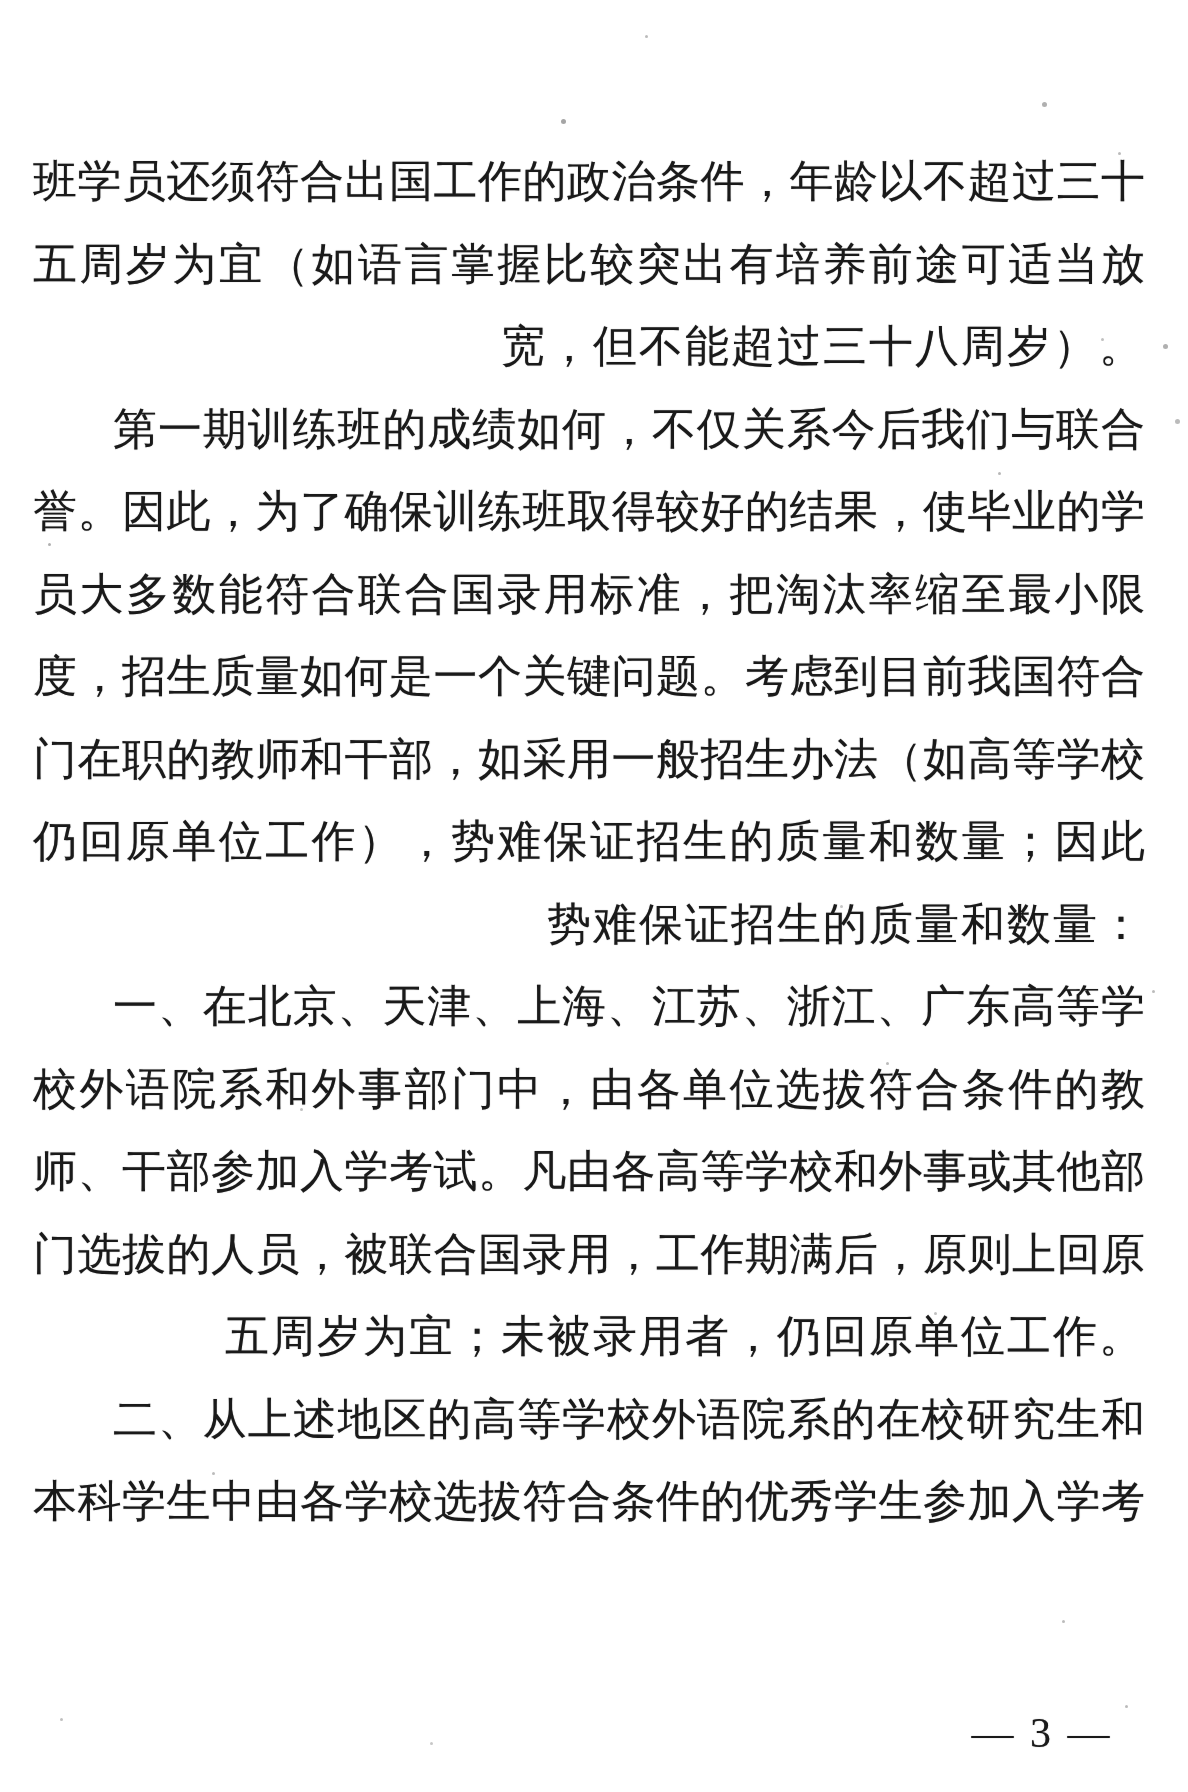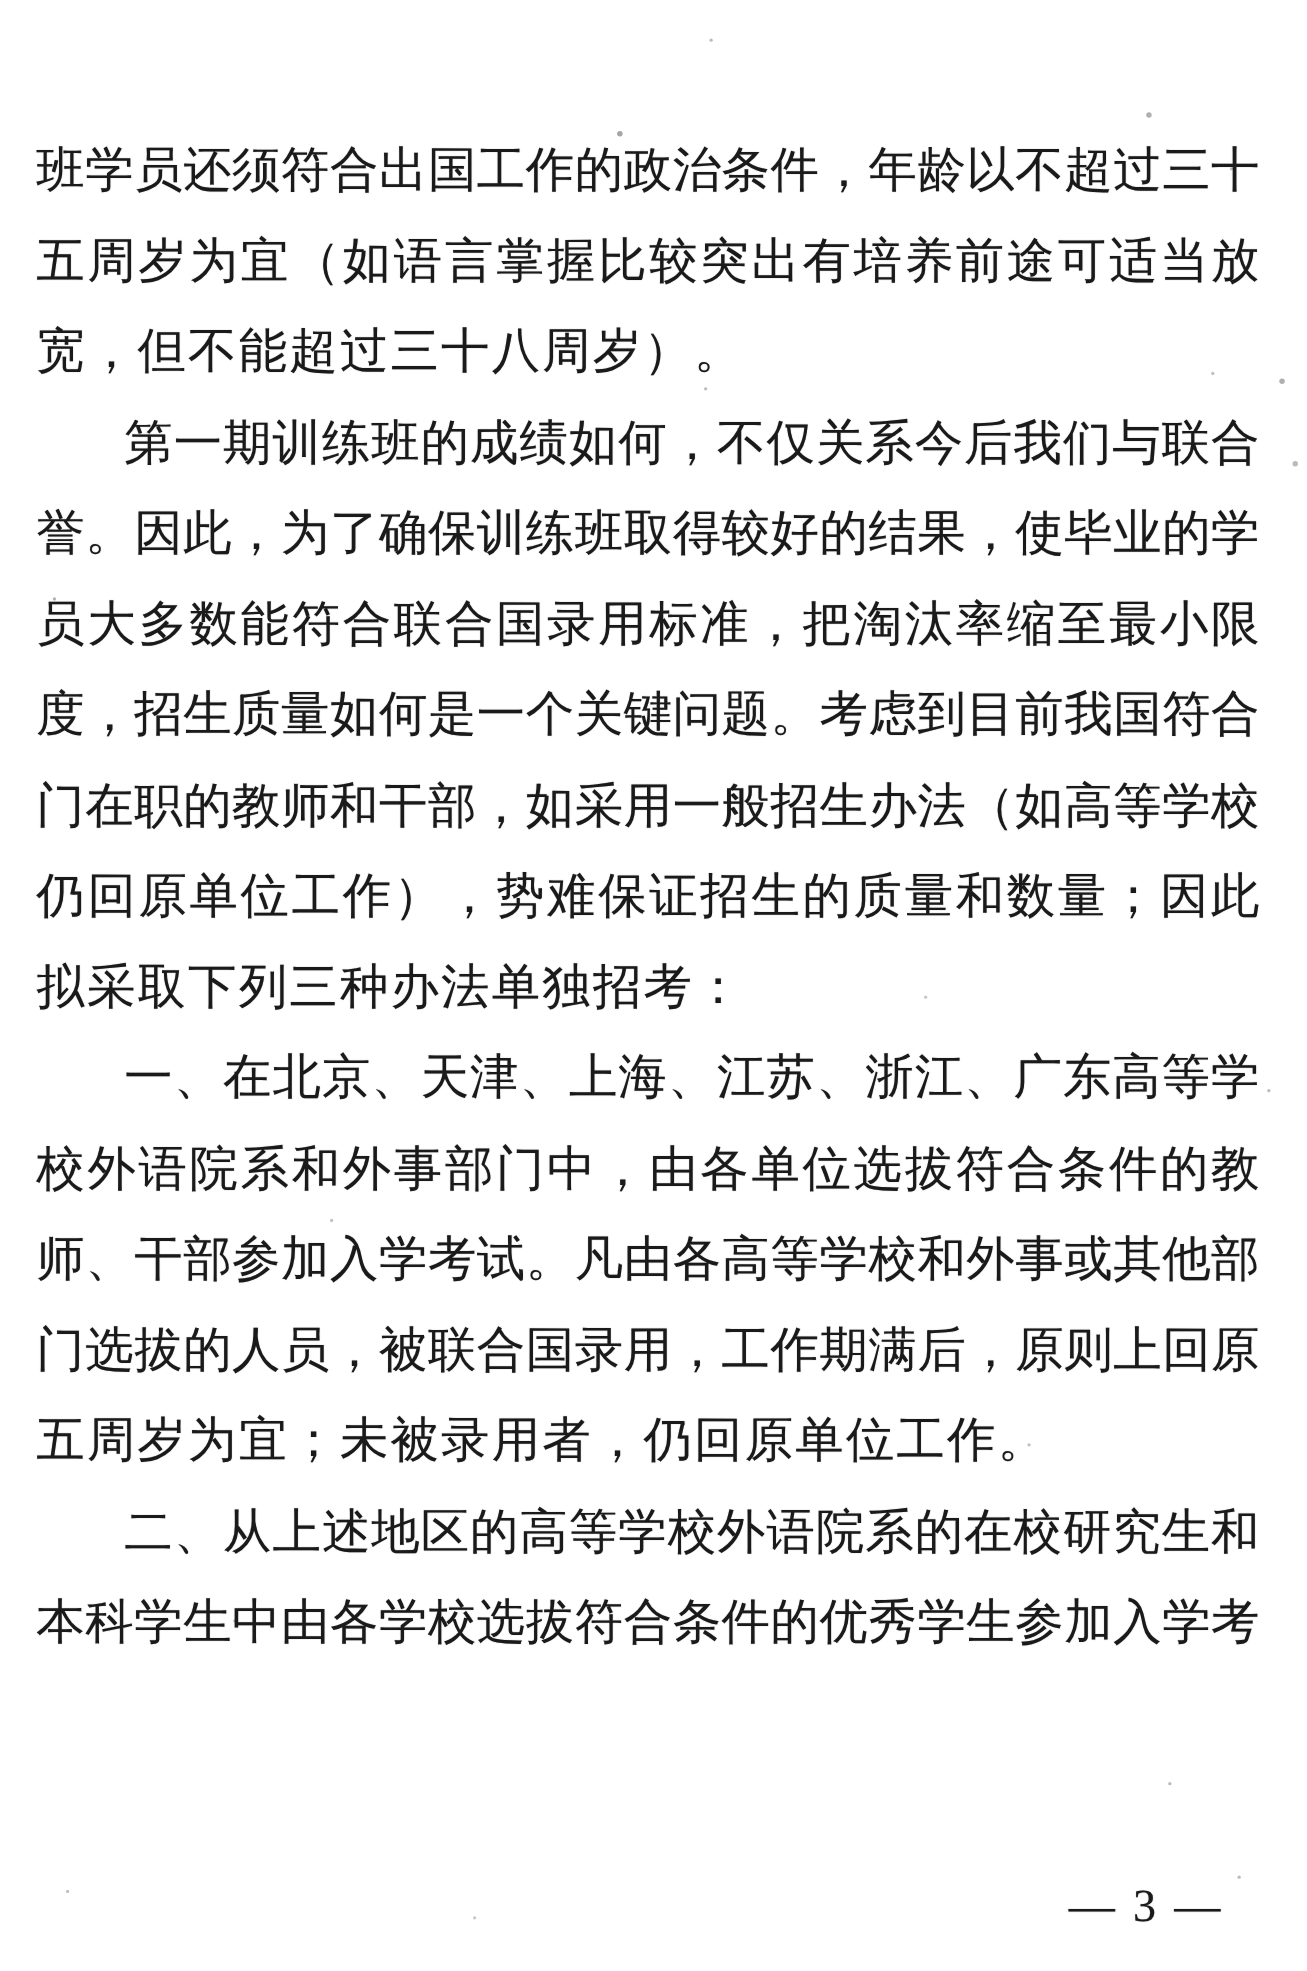--- a/index.html
+++ b/index.html
@@ -12,21 +12,21 @@
       width: 1188px;
       height: 1792px;
       background: #ffffff;
       overflow: hidden;
       font-family: "Liberation Serif", "DejaVu Serif", serif;
       color: #1a1a1a;
     }
     .body-text {
       position: absolute;
       left: 33px;
-      top: 114px;
+      top: 141px;
       width: 1112px;
     }
     .line {
       box-sizing: border-box;
       width: 100%;
       height: 82.5px;
       line-height: 82.5px;
       font-size: 44px;
       white-space: nowrap;
       text-shadow: 0 0 1px rgba(25, 25, 25, 0.45);
@@ -38,20 +38,21 @@
       text-align: justify;
       text-align-last: justify;
     }
     
     .line.ind {
       padding-left: 80px;
     }
     
     .line.plain {
       letter-spacing: 2px;
+      text-align: right;
     }
     .page-number {
       position: absolute;
       left: 952px;
       top: 1692px;
       width: 180px;
       font-size: 42px;
       line-height: 82px;
       letter-spacing: 3px;
       text-align: center;
@@ -100,21 +101,21 @@
   <div class="body-text">
     <div class="line j">班学员还须符合出国工作的政治条件，年龄以不超过三十</div>
     <div class="line j">五周岁为宜（如语言掌握比较突出有培养前途可适当放</div>
     <div class="line plain">宽，但不能超过三十八周岁）。</div>
     <div class="line ind j">第一期训练班的成绩如何，不仅关系今后我们与联合</div>
     <div class="line j">誉。因此，为了确保训练班取得较好的结果，使毕业的学</div>
     <div class="line j">员大多数能符合联合国录用标准，把淘汰率缩至最小限</div>
     <div class="line j">度，招生质量如何是一个关键问题。考虑到目前我国符合</div>
     <div class="line j">门在职的教师和干部，如采用一般招生办法（如高等学校</div>
     <div class="line j">仍回原单位工作），势难保证招生的质量和数量；因此</div>
-    <div class="line plain">拟采取下列三种办法单独招考：</div>
+    <div class="line plain">势难保证招生的质量和数量：</div>
     <div class="line ind j">一、在北京、天津、上海、江苏、浙江、广东高等学</div>
     <div class="line j">校外语院系和外事部门中，由各单位选拔符合条件的教</div>
     <div class="line j">师、干部参加入学考试。凡由各高等学校和外事或其他部</div>
     <div class="line j">门选拔的人员，被联合国录用，工作期满后，原则上回原</div>
     <div class="line plain">五周岁为宜；未被录用者，仍回原单位工作。</div>
     <div class="line ind j">二、从上述地区的高等学校外语院系的在校研究生和</div>
     <div class="line j">本科学生中由各学校选拔符合条件的优秀学生参加入学考</div>
   </div>
 
   <div class="page-number">— 3 —</div>

